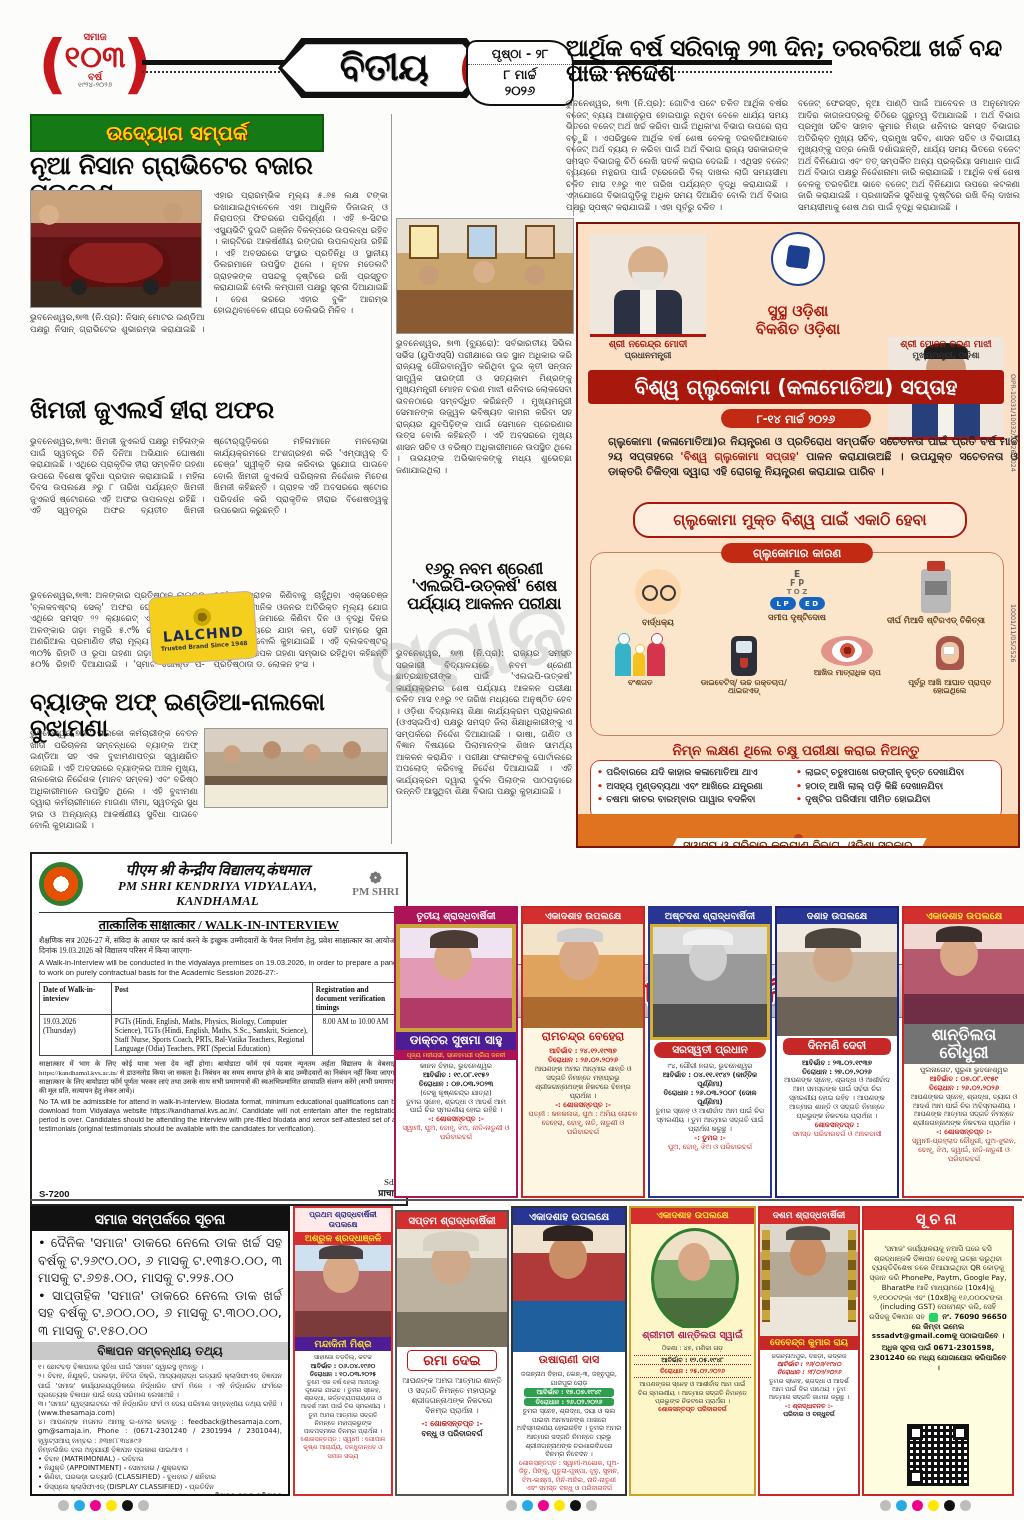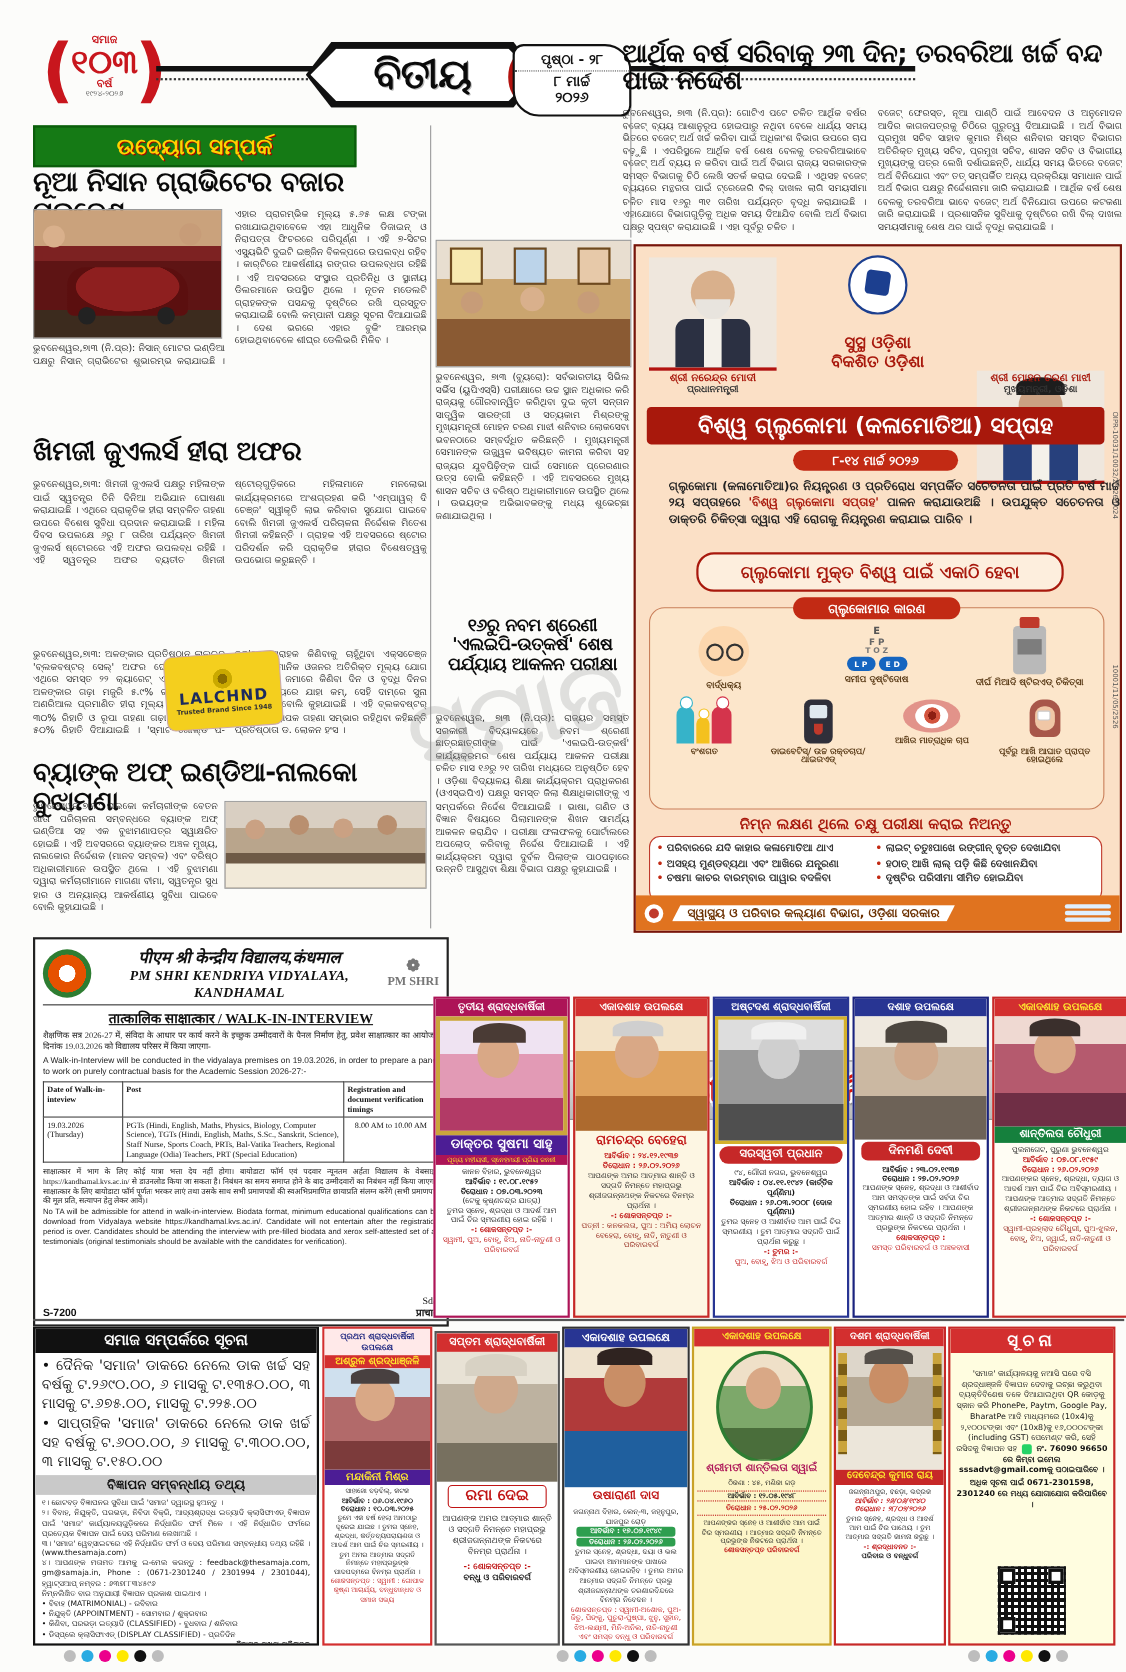--- a/index.html
+++ b/index.html
@@ -272,21 +272,21 @@
         <div class="sym-item">ଚଷମା କାଚର ବାରମ୍ବାର ପାୱାର ବଦଳିବା</div>
       </div>
       <div style="width:50%;">
         <div class="sym-item">ଲାଇଟ୍ ଚତୁଃପାଖେ ରଙ୍ଗୀନ୍ ବୃତ୍ତ ଦେଖାଯିବା</div>
         <div class="sym-item">ହଠାତ୍ ଆଖି ଲାଲ୍ ପଡ଼ି କିଛି ଦେଖାନଯିବା</div>
         <div class="sym-item">ଦୃଷ୍ଟିର ପରିସୀମା ସୀମିତ ହୋଇଯିବା</div>
       </div>
     </div>
     <div class="abs center" style="left:0;top:600px;width:436px;color:#7c1208;font-weight:800;font-size:12.5px;">ସଅଳ ଚିହ୍ନଟ ସଠିକ୍ ଚିକିତ୍ସା କରିବା, କଳାମୋତିଆକୁ ଦୂରେଇ ଦେବା</div>
 
-    <div class="abs" style="left:0;bottom:0;width:100%;height:25px;background:#e0731f;display:flex;align-items:center;gap:8px;padding:16px 8px;box-sizing:border-box;">
+    <div class="abs" style="left:0;bottom:0;width:100%;height:25px;background:#e0731f;display:flex;align-items:center;gap:8px;padding:16px 8px;box-sizing:border-box;flex-direction:column;">
       <span style="width:17px;height:17px;border-radius:50%;background:#fff;position:relative;display:inline-block;">
         <span style="position:absolute;left:4px;top:4px;width:9px;height:9px;background:#c0392b;border-radius:50%;"></span>
       </span>
       <span style="background:#fff;color:#6b3000;font-weight:700;font-size:11px;padding:1px 14px;clip-path:polygon(3% 0,100% 0,97% 100%,0 100%);">ସ୍ୱାସ୍ଥ୍ୟ ଓ ପରିବାର କଲ୍ୟାଣ ବିଭାଗ, ଓଡ଼ିଶା ସରକାର</span>
       <span style="margin-left:auto;display:flex;flex-direction:column;gap:2px;">
         <span style="width:42px;height:4px;background:#dfefff;border-radius:2px;"></span>
         <span style="width:42px;height:4px;background:#dfefff;border-radius:2px;"></span>
         <span style="width:42px;height:4px;background:#dfefff;border-radius:2px;"></span>
       </span>
     </div>
@@ -418,21 +418,21 @@
       <div class="ob-red" style="font-weight:400;">ସମସ୍ତ ପରିବାରବର୍ଗ ଓ ଅଞ୍ଚଳବାସୀ</div>
     </div>
   </div>
 
   <div class="abs ob-card" style="left:902px;top:906px;width:120px;height:288px;border:2px solid #c62828;background:#fffdf4;">
     <div class="ob-head" style="background:#d32f2f;color:#ffe92e;">ଏକାଦଶାହ ଉପଲକ୍ଷେ</div>
     <div class="ob-photo" style="height:100px;background:linear-gradient(180deg,#efd9d2 0 25%,#b55a6e 25% 70%,#6f2e45 70%);">
       <div class="person" style="left:36px;top:10px;width:38px;height:42px;background:#d9a886;"></div>
       <div style="position:absolute;left:32px;top:2px;width:46px;height:16px;border-radius:50% 50% 0 0;background:#3a2f2c;"></div>
     </div>
-    <div class="ob-name" style="background:#15803d;color:#fff;font-size:10px;">ଶାନ୍ତିଲତା ଚୌଧୁରୀ</div>
+    <div class="ob-name" style="background:#737373;color:#fff;font-size:16px;">ଶାନ୍ତିଲତା ଚୌଧୁରୀ</div>
     <div class="ob-det">
       <div>ପୁଲନାଗେଟ, ପୁରୁଣା ଭୁବନେଶ୍ୱର</div>
       <div class="ob-red">ଆବିର୍ଭାବ : ୦୭.୦୮.୧୯୫୯</div>
       <div class="ob-red">ତିରୋଧାନ : ୨୬.୦୨.୨୦୨୬</div>
       <div>ଆପଣଙ୍କର ସ୍ନେହ, ଶ୍ରଦ୍ଧା, ତ୍ୟାଗ ଓ ଆଦର୍ଶ ଆମ ପାଇଁ ଚିର ଅବିସ୍ମରଣୀୟ । ଆପଣଙ୍କ ଆତ୍ମାର ସଦ୍‌ଗତି ନିମନ୍ତେ ଶ୍ରୀଜଗନ୍ନାଥଙ୍କ ନିକଟରେ ପ୍ରାର୍ଥନା ।</div>
       <div class="ob-red">-: ଶୋକସନ୍ତପ୍ତ :-</div>
       <div style="color:#8a1309;">ସ୍ୱାମୀ-ପ୍ରହ୍ଲାଦ ଚୌଧୁରୀ, ପୁଅ-ଝୁଲନ, ବୋହୂ, ଝିଅ, ଜ୍ୱାଇଁ, ନାତି-ନାତୁଣୀ ଓ ପରିବାରବର୍ଗ</div>
     </div>
   </div>
 

